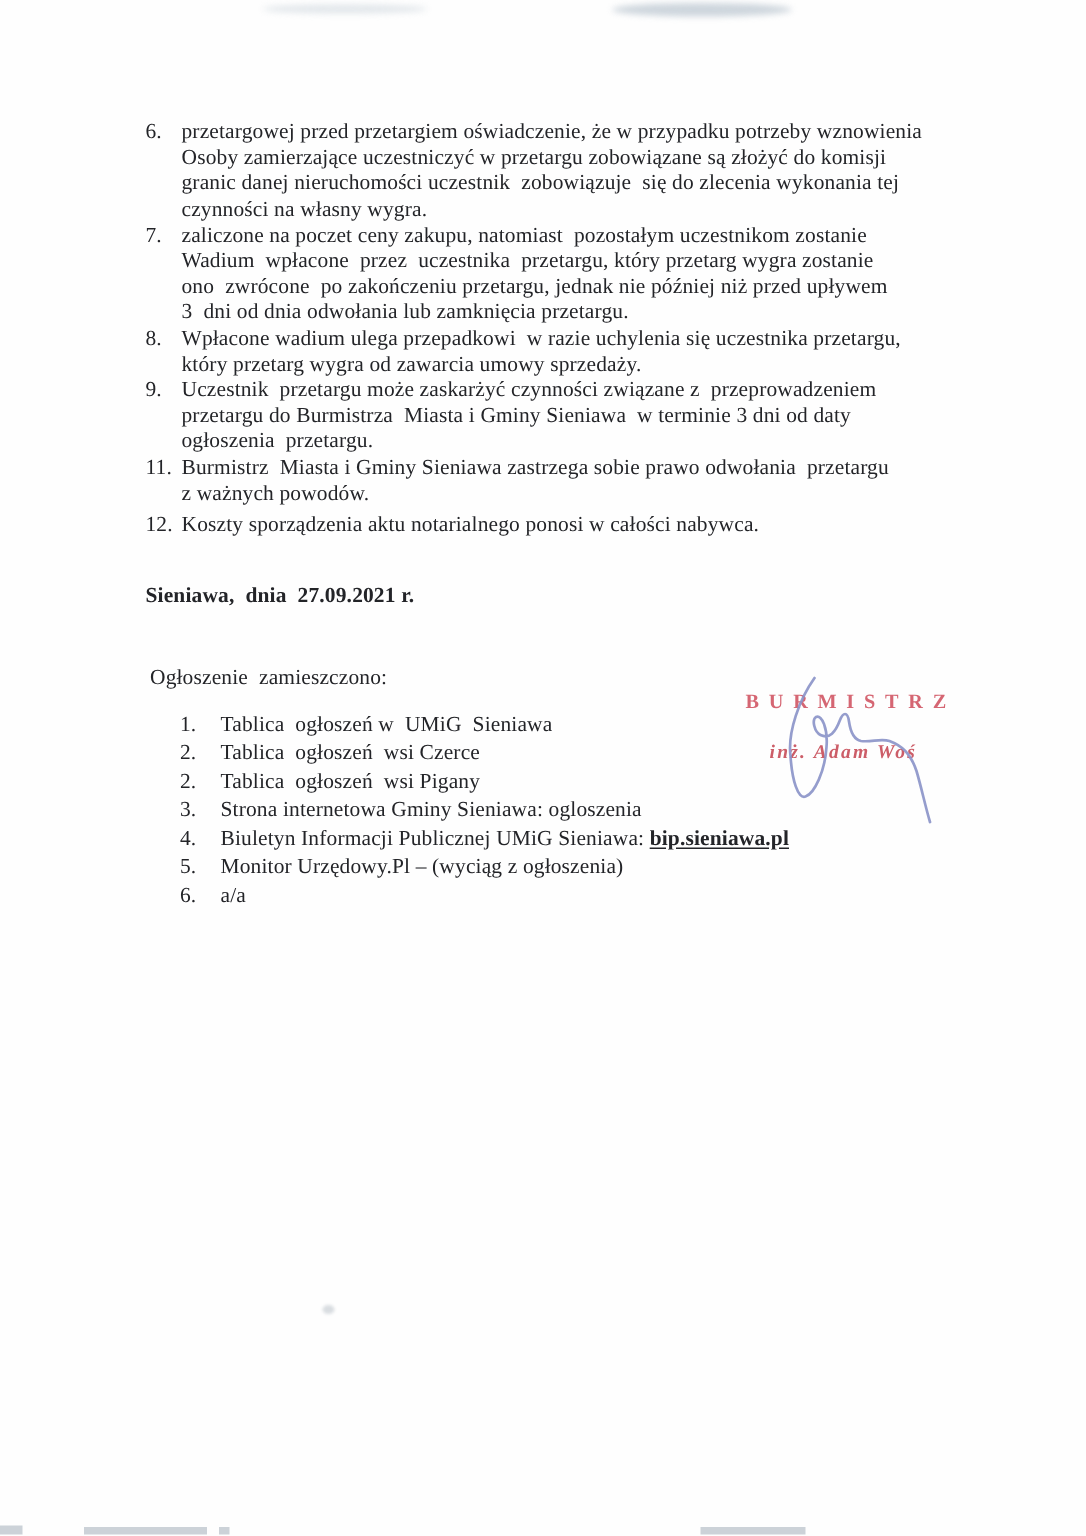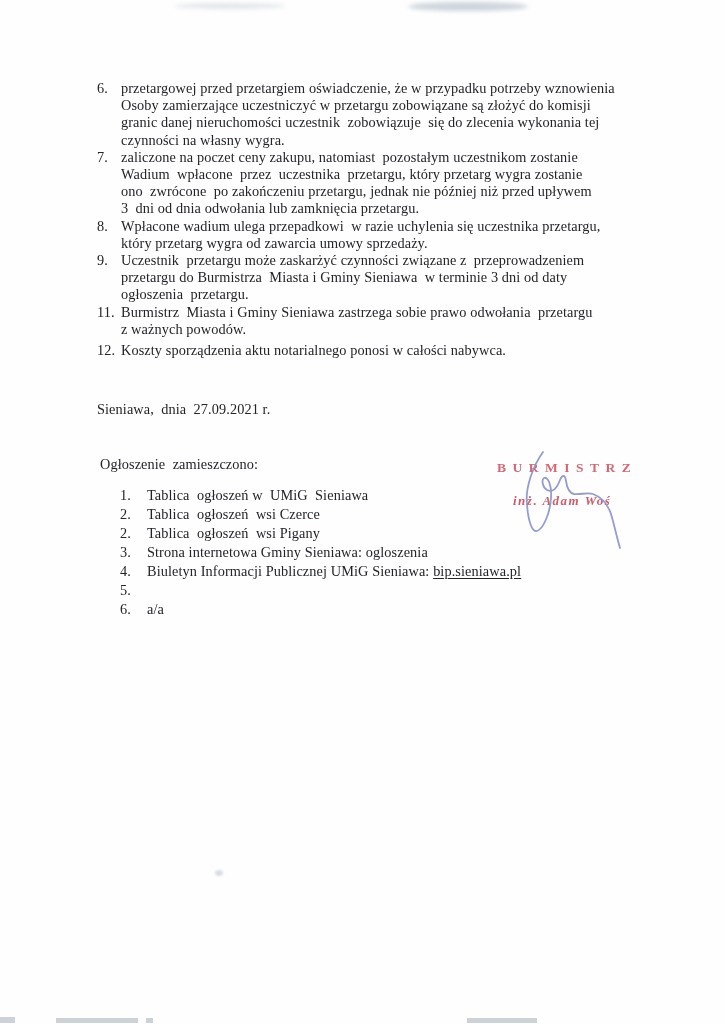--- a/index.html
+++ b/index.html
@@ -28,27 +28,27 @@
   .body-col{
     position:absolute;left:97px;top:80px;width:565px;
     font-size:14.3px;line-height:17.2px;
     letter-spacing:.1px;
   }
   .num-item{display:flex;}
   .num-item .num{flex:0 0 24px;white-space:pre;}
   .num-item .lines{flex:1;}
   .num-item .lines div{white-space:pre;}
   .item-12{margin-top:4px;}
-  .date-line{margin-top:42px;white-space:pre;}
+  .date-line{margin-top:30px;white-space:pre;font-weight:bold;}
   .dist-heading{margin-top:38px;padding-left:3px;white-space:pre;}
   .dist-list{margin-top:12px;padding-left:23px;line-height:19px;}
   .dist-item{display:flex;}
   .dist-item .num{flex:0 0 27px;white-space:pre;}
   .dist-item .txt{white-space:pre;}
-  .link-underline{text-decoration:underline;text-underline-offset:2px;}
+  .link-underline{text-decoration:underline;text-underline-offset:2px;font-weight:bold;}
 
   
   .stamp{position:absolute;left:497px;top:460px;width:150px;}
   .stamp-title{
     font-size:13.5px;letter-spacing:6.5px;
     color:#d05260;opacity:.88;white-space:pre;
     font-family:"Liberation Serif",serif;
     font-weight:bold;
   }
   .stamp-name{
@@ -146,20 +146,21 @@
       <div class="dist-item">
         <span class="num">3.</span>
         <span class="txt">Strona internetowa Gminy Sieniawa: ogloszenia</span>
       </div>
       <div class="dist-item">
         <span class="num">4.</span>
         <span class="txt"><span>Biuletyn Informacji Publicznej UMiG Sieniawa: </span><span class="link-underline">bip.sieniawa.pl</span></span>
       </div>
       <div class="dist-item">
         <span class="num">5.</span>
+        <span class="txt">Monitor Urzędowy.Pl – (wyciąg z ogłoszenia)</span>
       </div>
       <div class="dist-item">
         <span class="num">6.</span>
         <span class="txt">a/a</span>
       </div>
     </div>
 
   </div>
 
   <div class="stamp">

